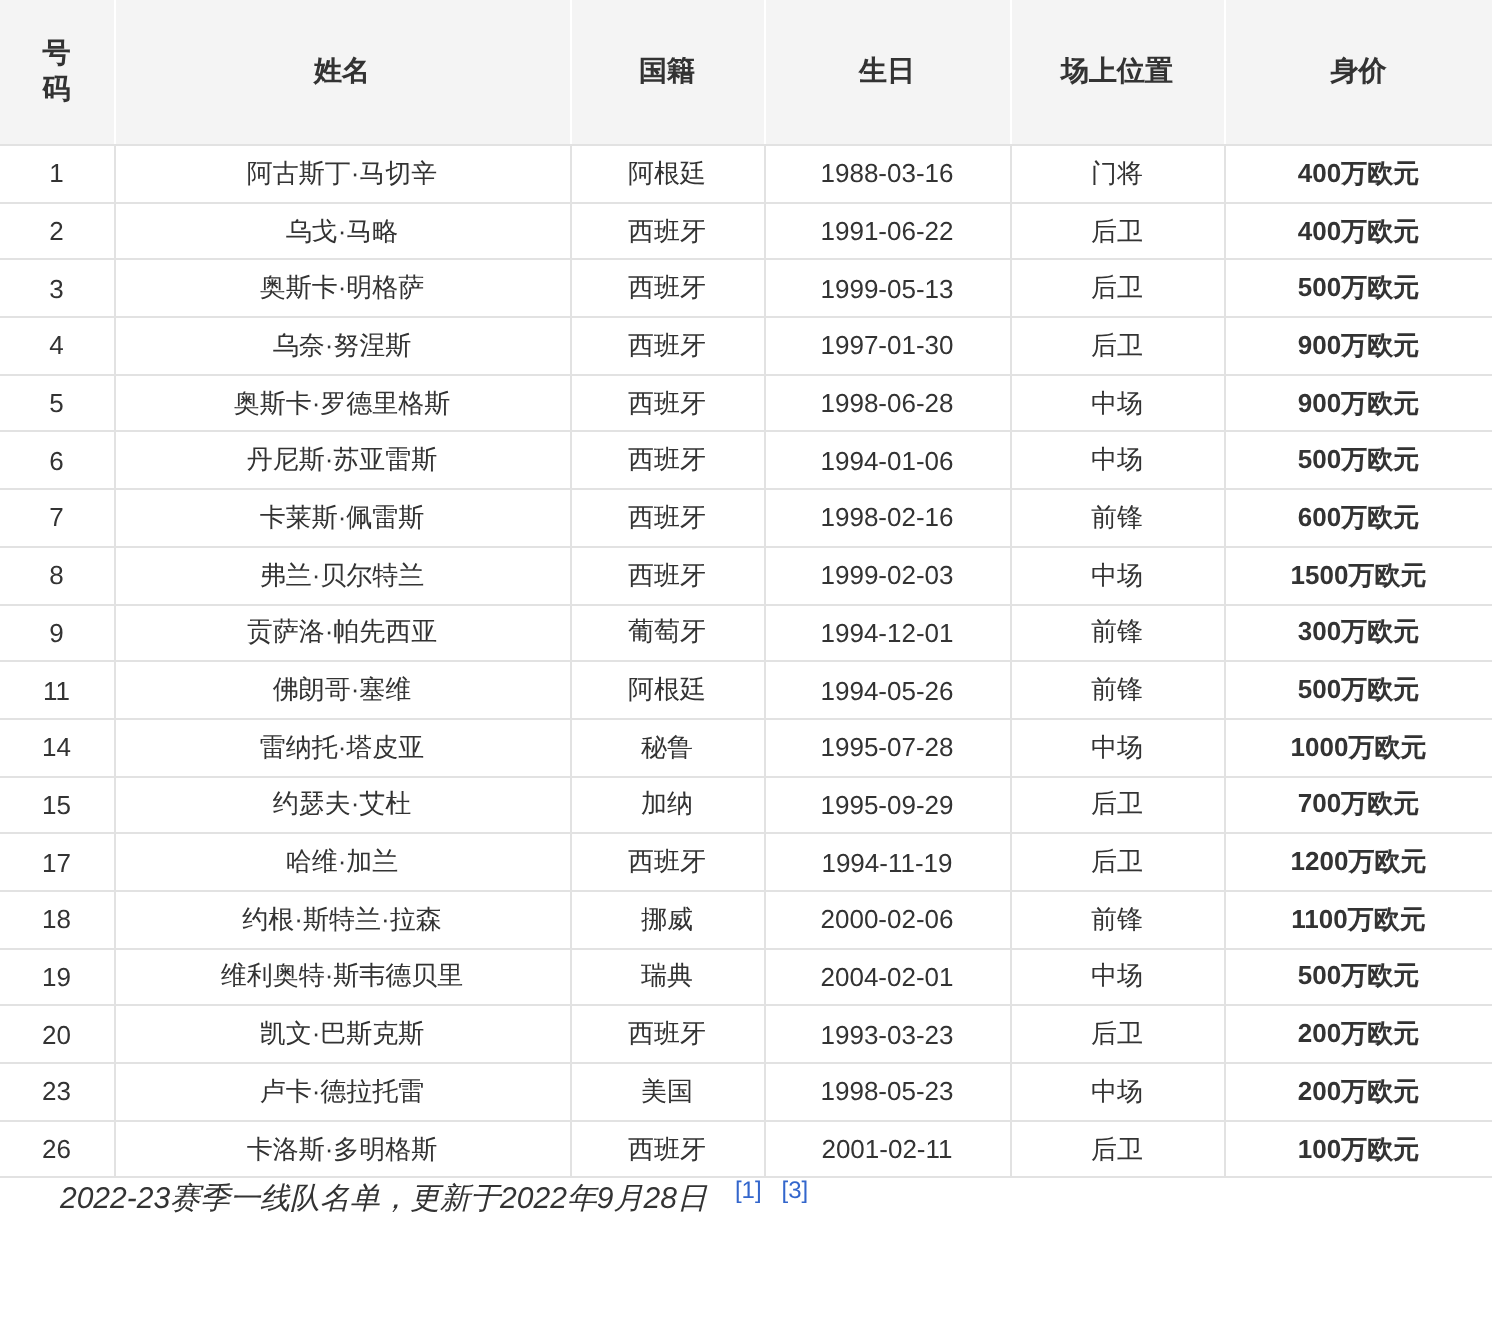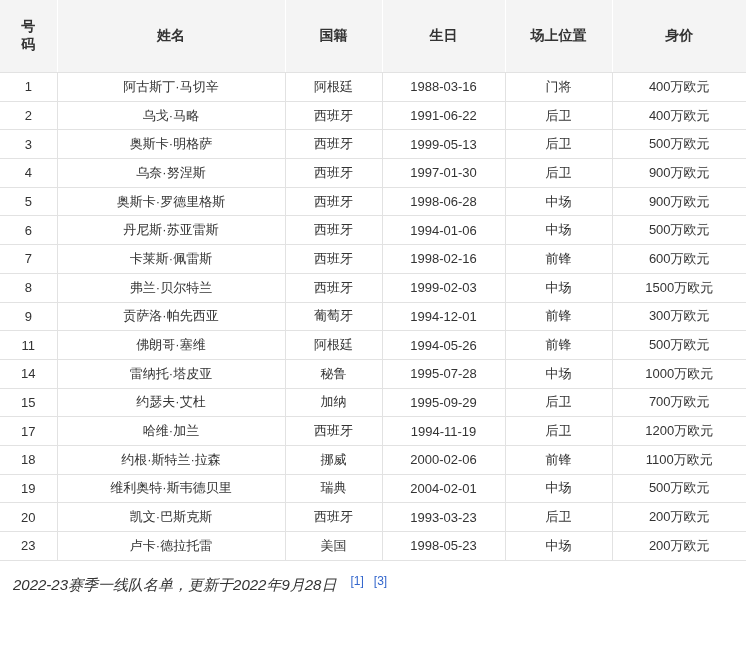--- a/index.html
+++ b/index.html
@@ -42,24 +42,23 @@
     font-size: 13px;
     text-align: center;
     vertical-align: middle;
     height: 27.7px;
     padding: 0;
     border: 1px solid #e2e2e2;
     overflow: hidden;
     white-space: nowrap;
   }
   table.squad td:first-child { border-left: none; }
-  table.squad td:last-child  { border-right: none; }
+  table.squad td:last-child  { border-right: none; font-weight: bold; }
   .caption-row {
-    margin-top: 13px;
-    padding-left: 13px;
+    padding-left: 30px;
     font-size: 15px;
     line-height: 22px;
     white-space: nowrap;
   }
   .caption {
     font-style: italic;
     color: #333333;
   }
   .ref {
     color: #3366cc;
@@ -227,20 +226,28 @@
           <td>200万欧元</td>
         </tr>
         <tr>
           <td>23</td>
           <td>卢卡·德拉托雷</td>
           <td>美国</td>
           <td>1998-05-23</td>
           <td>中场</td>
           <td>200万欧元</td>
         </tr>
+        <tr>
+          <td>26</td>
+          <td>卡洛斯·多明格斯</td>
+          <td>西班牙</td>
+          <td>2001-02-11</td>
+          <td>后卫</td>
+          <td>100万欧元</td>
+        </tr>
       </tbody>
   </table>
 
   <div class="caption-row">
     <span class="caption">2022-23赛季一线队名单，更新于2022年9月28日</span><span class="ref first">[1]</span><span class="ref second">[3]</span>
   </div>
 
 </div>
 
 </body></html>

